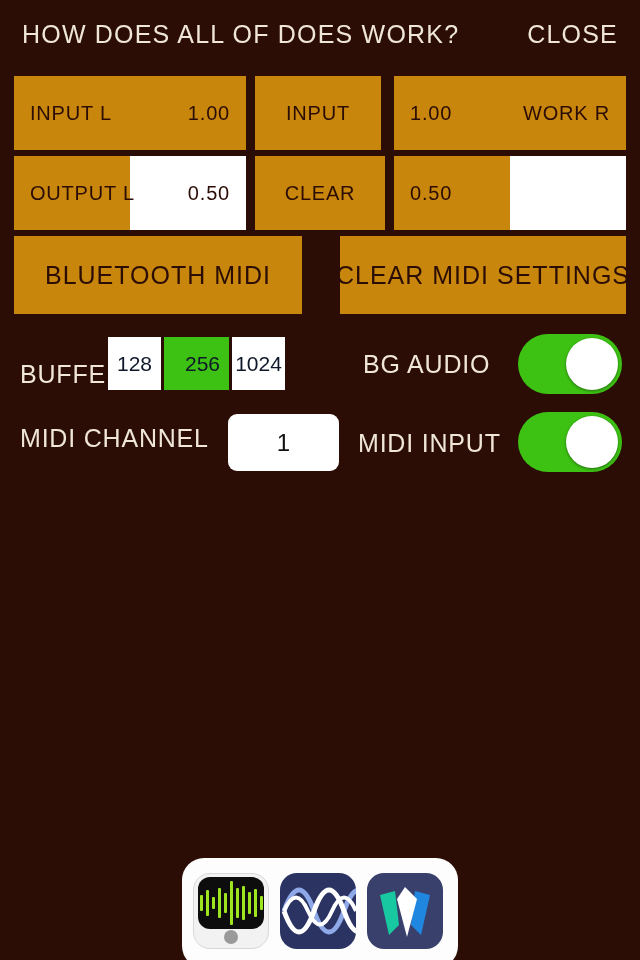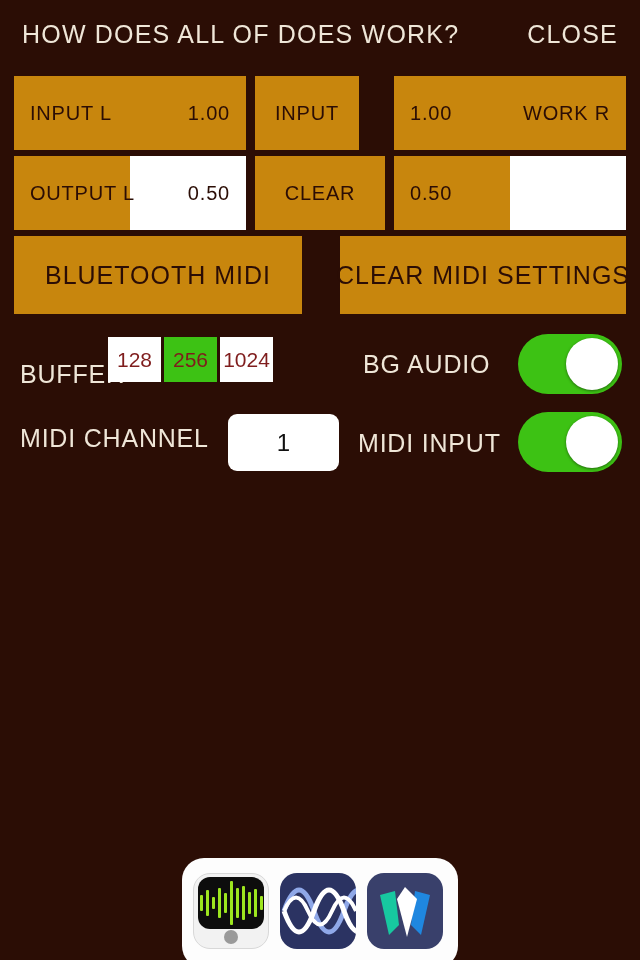--- a/index.html
+++ b/index.html
@@ -62,21 +62,21 @@
     color: #2b0d05;
     white-space: nowrap;
     z-index: 2;
   }
   .txt-left  { left: 16px; }
   .txt-right { right: 16px; }
   .txt-center{ left: 0; right: 0; justify-content: center; }
 
   
   #panel-input-l { left: 14px;  top: 76px; width: 232px; height: 74px; }
-  #panel-input-c { left: 255px; top: 76px; width: 104px; height: 74px; }
+  #panel-input-c { left: 255px; top: 76px; width: 126px; height: 74px; }
   #panel-input-r { left: 394px; top: 76px; width: 232px; height: 74px; }
   
   #panel-output-l { left: 14px;  top: 156px; width: 232px; height: 74px; }
   #panel-output-c { left: 255px; top: 156px; width: 130px; height: 74px; }
   #panel-output-r { left: 394px; top: 156px; width: 232px; height: 74px; }
 
   
   .midi-btn {
     position: absolute;
     background: #c8860d;
@@ -102,31 +102,31 @@
     letter-spacing: 0.8px;
     color: #efe6d8;
     white-space: nowrap;
   }
   #buffer-segments {
     position: absolute;
     left: 108px; top: 337px;
     display: flex;
   }
   .seg {
-    width: 53px; height: 45px;
+    width: 53px; height: 53px;
     margin-right: 3px;
     background: #ffffff;
     display: flex;
     align-items: center;
     justify-content: center;
     font-size: 21px;
-    color: #7f1d1d;
-    cursor: pointer;
-  }
-  .seg.selected { background: #3dc214; }
+    color: #0f172a;
+    cursor: pointer;
+  }
+  .seg.selected { background: #3dc214; padding-left: 12px; }
 
   
   .row-label {
     position: absolute;
     font-size: 25px;
     letter-spacing: 0.8px;
     color: #efe6d8;
     white-space: nowrap;
     display: flex;
     align-items: center;

